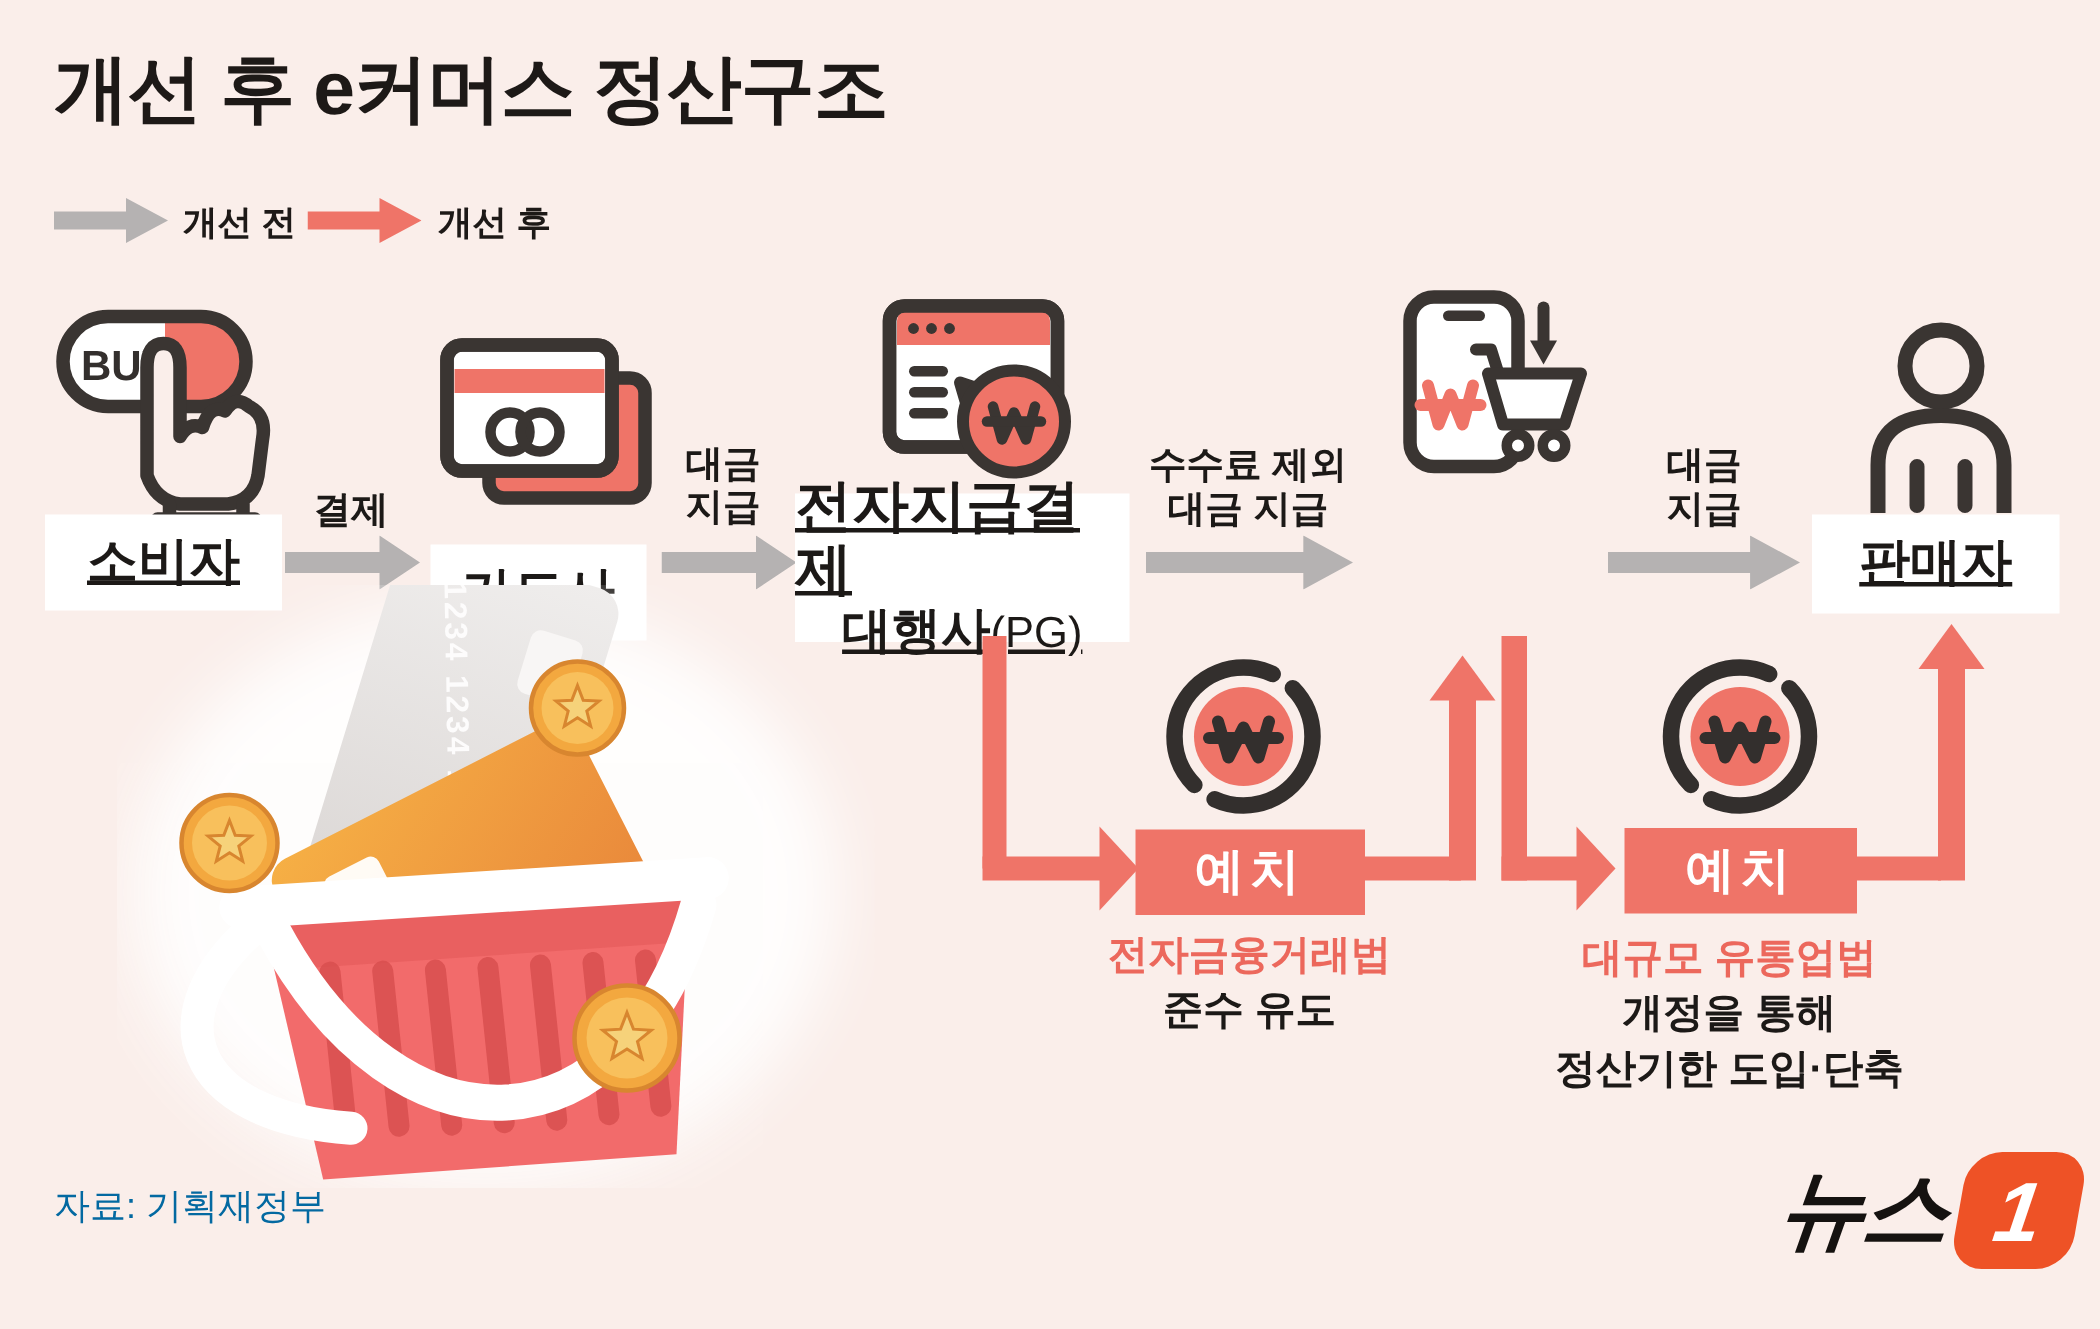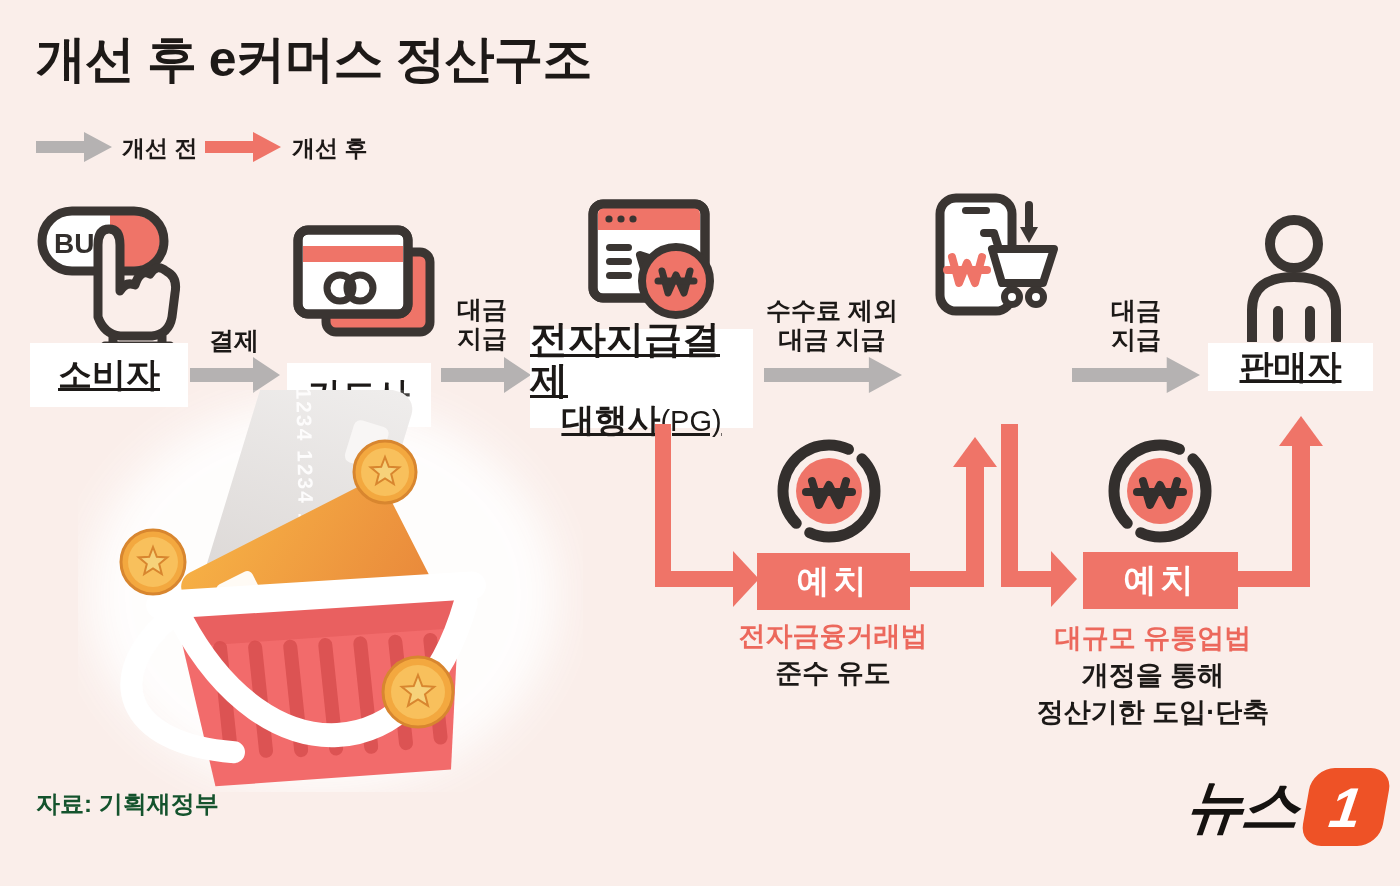--- a/index.html
+++ b/index.html
@@ -19,21 +19,21 @@
   .garrow svg{display:block;width:100%;height:100%;}
   
   .rc{background:#ef7468;}
   .tri-right{width:0;height:0;border-top:28px solid transparent;border-bottom:28px solid transparent;border-left:26px solid #ef7468;}
   .tri-up{width:0;height:0;border-left:22px solid transparent;border-right:22px solid transparent;border-bottom:30px solid #ef7468;}
   .yechi{background:#ef7468;color:#fff;font-weight:700;font-size:33px;letter-spacing:4px;display:flex;align-items:center;justify-content:center;}
   
   .note{text-align:center;font-weight:700;font-size:27px;line-height:37px;color:#1c1917;}
   .note .hl{color:#ec685c;}
   
-  .source{font-size:24px;font-weight:700;color:#14532d;text-align:right;}
+  .source{font-size:24px;font-weight:400;color:#0369a1;text-align:right;}
   .logo{display:flex;align-items:center;gap:8px;}
   .logo-word{font-size:58px;font-weight:800;font-style:italic;color:#151210;transform:skewX(-6deg);letter-spacing:-2px;}
   .logo-badge{width:80px;height:78px;background:#ee5226;border-radius:22px;transform:skewX(-10deg);display:flex;align-items:center;justify-content:center;}
   .logo-one{color:#fff;font-size:56px;font-weight:800;font-style:italic;transform:skewX(2deg);}
   svg{display:block;}
 </style>
 </head>
 <body>
 
 <div id="canvas">
@@ -155,21 +155,21 @@
       </svg>
   </div>
 
   <div class="abs" style="left:1242px;top:214px;">
     <svg width="104" height="128" viewBox="0 0 104 128">
       <circle cx="52" cy="30" r="24" fill="none" stroke="#3a3532" stroke-width="10"></circle>
       <path d="M10,128 L10,96 Q10,63 52,63 Q94,63 94,96 L94,128" fill="none" stroke="#3a3532" stroke-width="10"></path>
       <path d="M36,97 V123 M68,97 V123" fill="none" stroke="#3a3532" stroke-width="10" stroke-linecap="round"></path>
     </svg>
   </div>
-  <div class="abs node-box" style="left:1208px;top:343px;width:165px;height:48px;">
+  <div class="abs node-box" style="left:1208px;top:343px;width:165px;height:66px;">
     <div class="node-main">판매자</div>
   </div>
 
   <div class="abs rc" style="left:655px;top:424px;width:16px;height:155px;"></div>
   <div class="abs rc" style="left:655px;top:571px;width:80px;height:16px;"></div>
   <div class="abs tri-right" style="left:733px;top:551px;"></div>
 
   <div class="abs" style="left:774px;top:436px;">
     <svg width="110" height="110" viewBox="0 0 110 110">
       <circle cx="55" cy="55" r="46" fill="none" stroke="#332f2d" stroke-width="11" stroke-linecap="round" stroke-dasharray="128 16.5" stroke-dashoffset="36"></circle>

